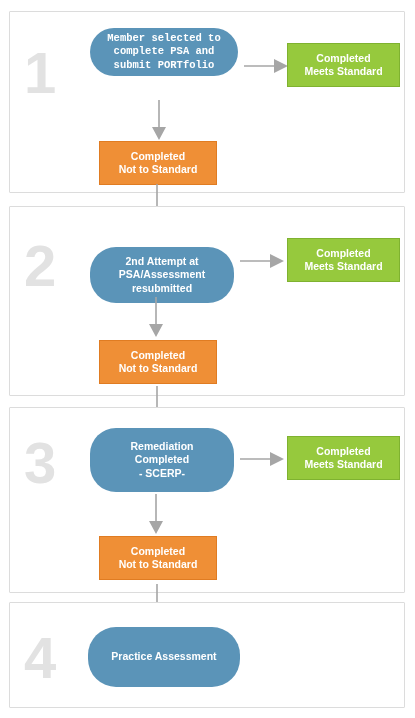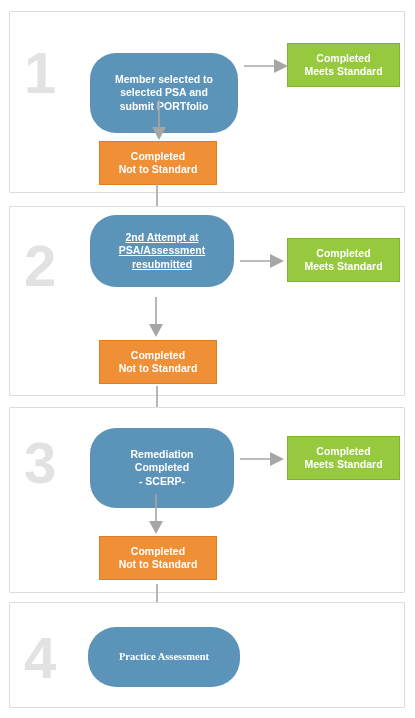--- a/index.html
+++ b/index.html
@@ -62,24 +62,24 @@
     font-weight: 700;
     font-size: 10.5px;
     line-height: 13.5px;
     text-align: center;
     display: flex;
     align-items: center;
     justify-content: center;
     box-sizing: border-box;
     padding: 2px 8px;
   }
-  .panel-1 .node-blue { left: 80px;  top: 41px; width: 148px; height: 80px; }
-  .panel-2 .node-blue { left: 80px;  top: 8px; width: 144px; height: 72px; text-decoration: underline; }
-  .panel-3 .node-blue { left: 80px;  top: 20px; width: 144px; height: 80px; text-align: center; }
-  .panel-4 .node-blue { left: 78px;  top: 24px; width: 152px; height: 60px; border-radius: 28px; font-family: Liberation Serif, serif; }
+  .panel-1 .node-blue { left: 80px;  top: 16px; width: 148px; height: 48px; font-family: Liberation Mono, monospace; }
+  .panel-2 .node-blue { left: 80px;  top: 40px; width: 144px; height: 56px; }
+  .panel-3 .node-blue { left: 80px;  top: 20px; width: 144px; height: 64px; text-align: center; }
+  .panel-4 .node-blue { left: 78px;  top: 24px; width: 152px; height: 60px; border-radius: 28px; }
 
   
   .box-green {
     position: absolute;
     background: #96c93d;
     border: 1px solid #7fb230;
     color: #ffffff;
     font-weight: 700;
     font-size: 10.5px;
     line-height: 13.5px;
@@ -136,21 +136,21 @@
 <body>
 
 <div id="flow">
 
   <div class="panel panel-1">
     <div class="step-number">1</div>
 
     <div class="node-blue">
       <span>
         <span>Member selected to</span><br>
-        <span>selected PSA and</span><br>
+        <span>complete PSA and</span><br>
         <span>submit PORTfolio</span>
       </span>
     </div>
 
     <div class="arrow arrow-h">
       <svg width="44" height="16" viewBox="0 0 44 16">
         <path d="M0 7.2 L30 7.2 L30 7.2 L30 1 L44 8 L30 15 L30 8.8 L0 8.8 Z" fill="#a6a6a6"></path>
       </svg>
     </div>
 

